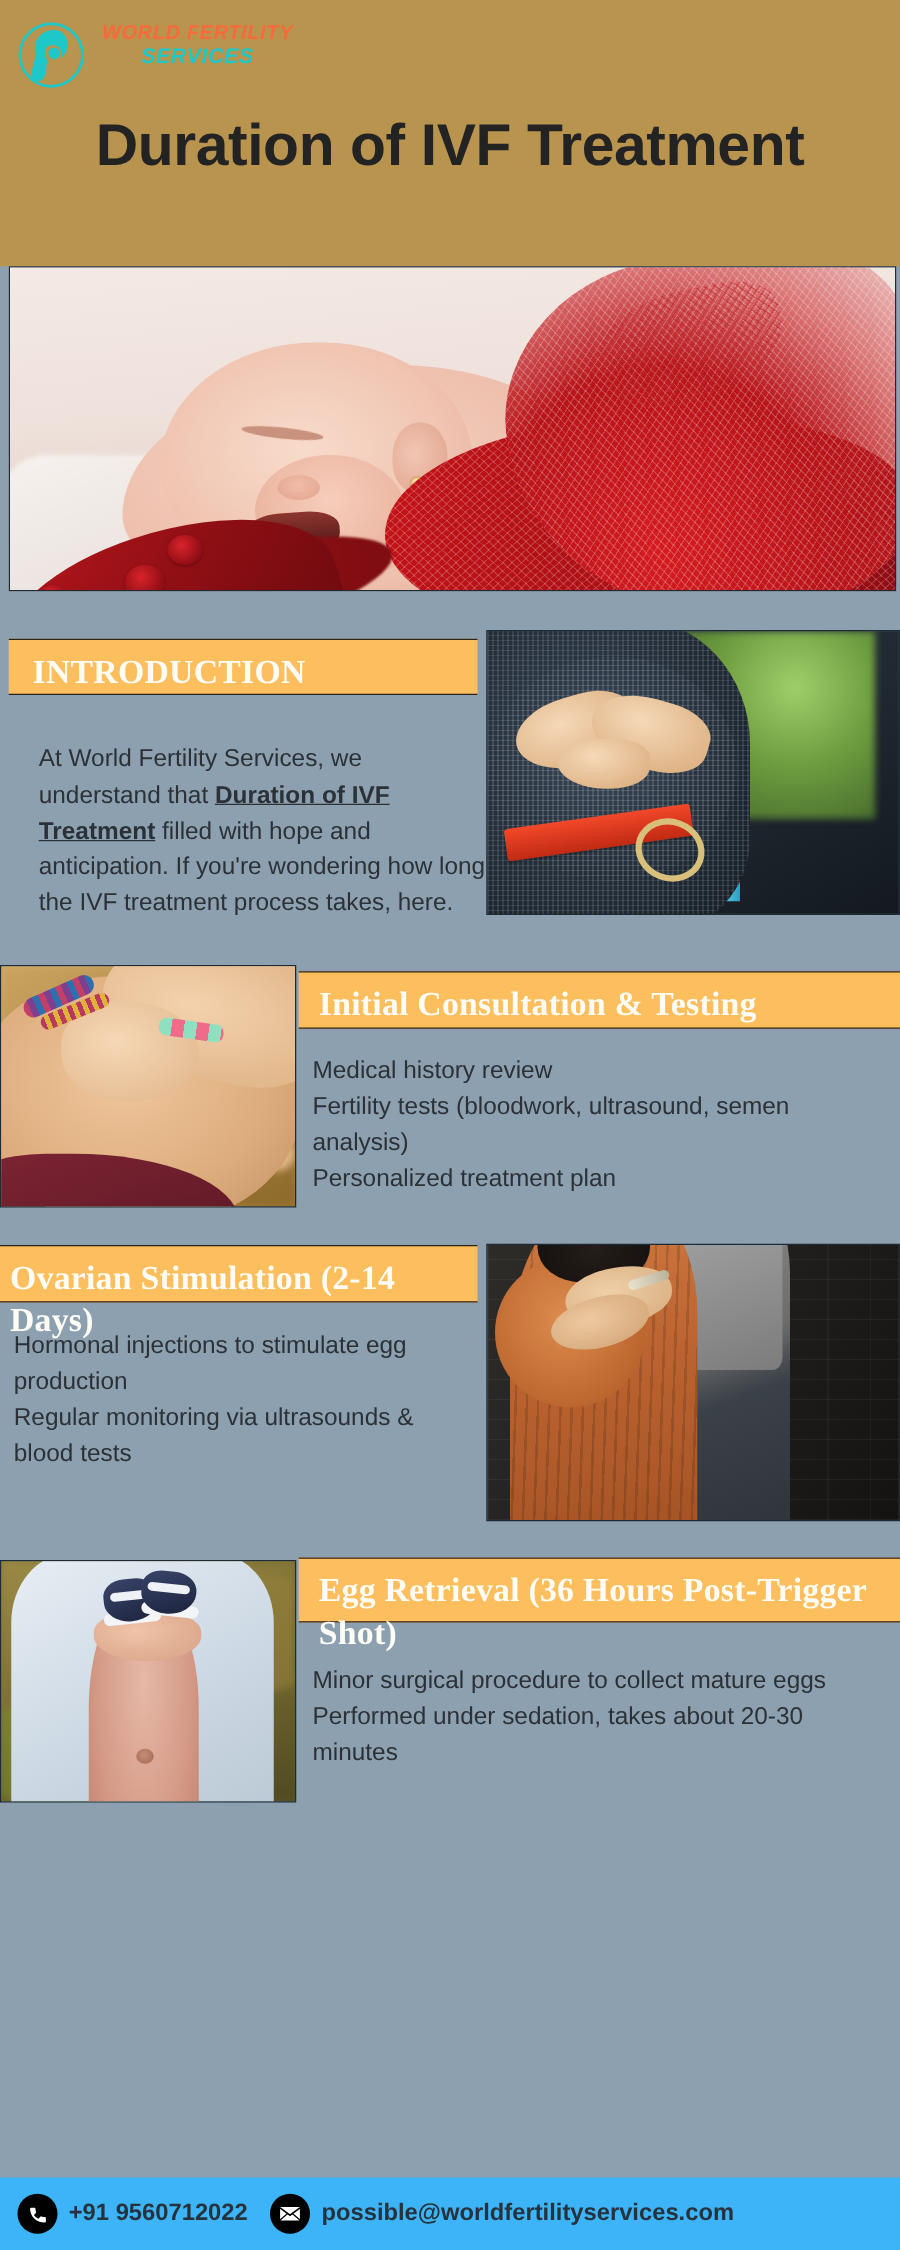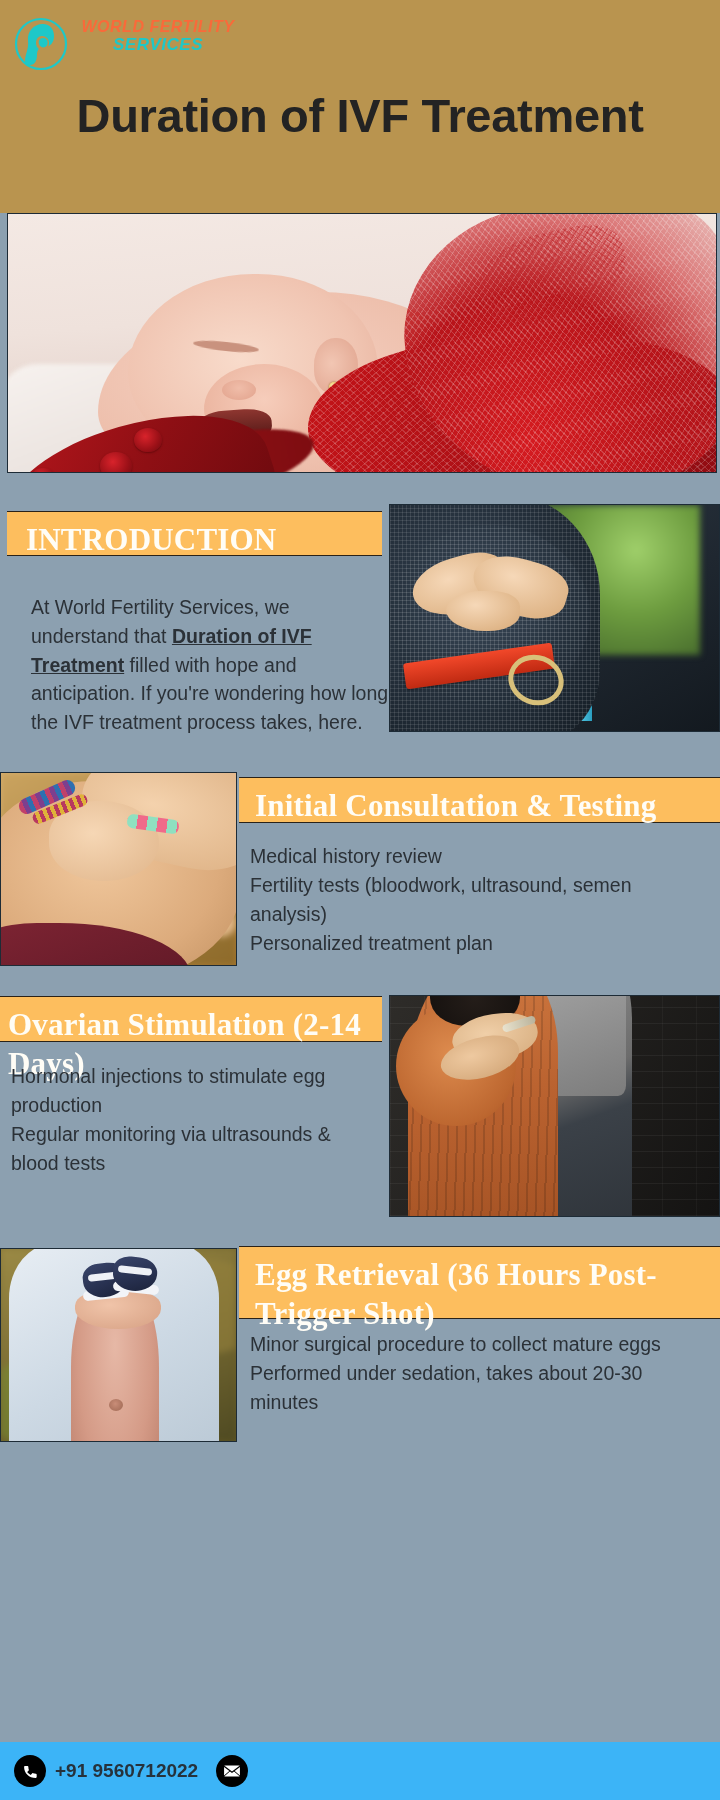--- a/index.html
+++ b/index.html
@@ -165,21 +165,21 @@
     position:absolute;
     background:#fdbe5e;
     border-top:1px solid #2a2218;
     border-bottom:1px solid #2a2218;
     box-sizing:border-box;
   }
   .band-title{
     color:#fffdf6;
     font-family:"Liberation Serif",serif;
     font-weight:bold;
-    font-size:31px;
+    font-size:27px;
     line-height:1.25;
     letter-spacing:0.2px;
   }
   .body-text{
     position:absolute;
     color:#2b3137;
     font-size:19.5px;
     line-height:1.48;
     font-family:"Liberation Sans",sans-serif;
     white-space:pre-line;
@@ -449,21 +449,21 @@
 
     <div class="hands"></div>
     <div class="shoesole" style="left:82px;top:40px;transform:rotate(-6deg);"></div>
     <div class="shoe" style="left:82px;top:14px;transform:rotate(-6deg);"></div>
     <div class="shoestrap" style="left:87px;top:24px;transform:rotate(-6deg);"></div>
     <div class="shoesole" style="left:112px;top:34px;transform:rotate(6deg);"></div>
     <div class="shoe" style="left:112px;top:8px;transform:rotate(6deg);"></div>
     <div class="shoestrap" style="left:117px;top:18px;transform:rotate(6deg);"></div>
   </div>
 
-  <div class="band" style="left:239px;top:1246px;width:481px;height:73px;">
+  <div class="band" style="left:239px;top:1246px;width:481px;height:52px;">
     <div class="band-title" style="padding:9px 22px 0 16px;">Egg Retrieval (36 Hours Post-Trigger Shot)</div>
   </div>
 
   <div class="body-text" style="left:250px;top:1330px;width:452px;">Minor surgical procedure to collect mature eggs
 Performed under sedation, takes about 20-30 minutes</div>
 
   <div class="footer">
     <div class="footer-item" style="margin-left:14px;">
       <div class="fcircle">
         <svg width="19" height="19" viewBox="0 0 24 24">
@@ -477,16 +477,17 @@
     </div>
 
     <div class="footer-item" style="margin-left:18px;">
       <div class="fcircle">
         <svg width="20" height="20" viewBox="0 0 24 24">
           <rect x="2.5" y="5.5" width="19" height="13" rx="1.2" fill="#fff"></rect>
           <path d="M2.5 6.3 L12 13.4 L21.5 6.3" fill="none" stroke="#000" stroke-width="1.5"></path>
           <path d="M2.5 18 L9.5 12 M21.5 18 L14.5 12" fill="none" stroke="#000" stroke-width="1.2"></path>
         </svg>
       </div>
+      <span class="footer-text">possible@worldfertilityservices.com</span>
     </div>
   </div>
 
 </div>
 
 </body></html>

